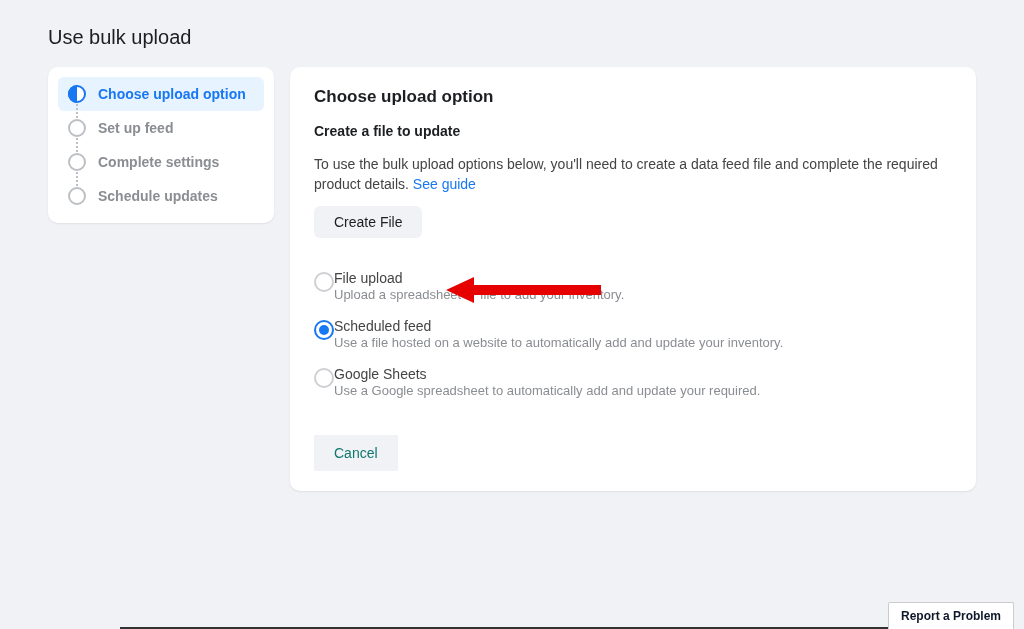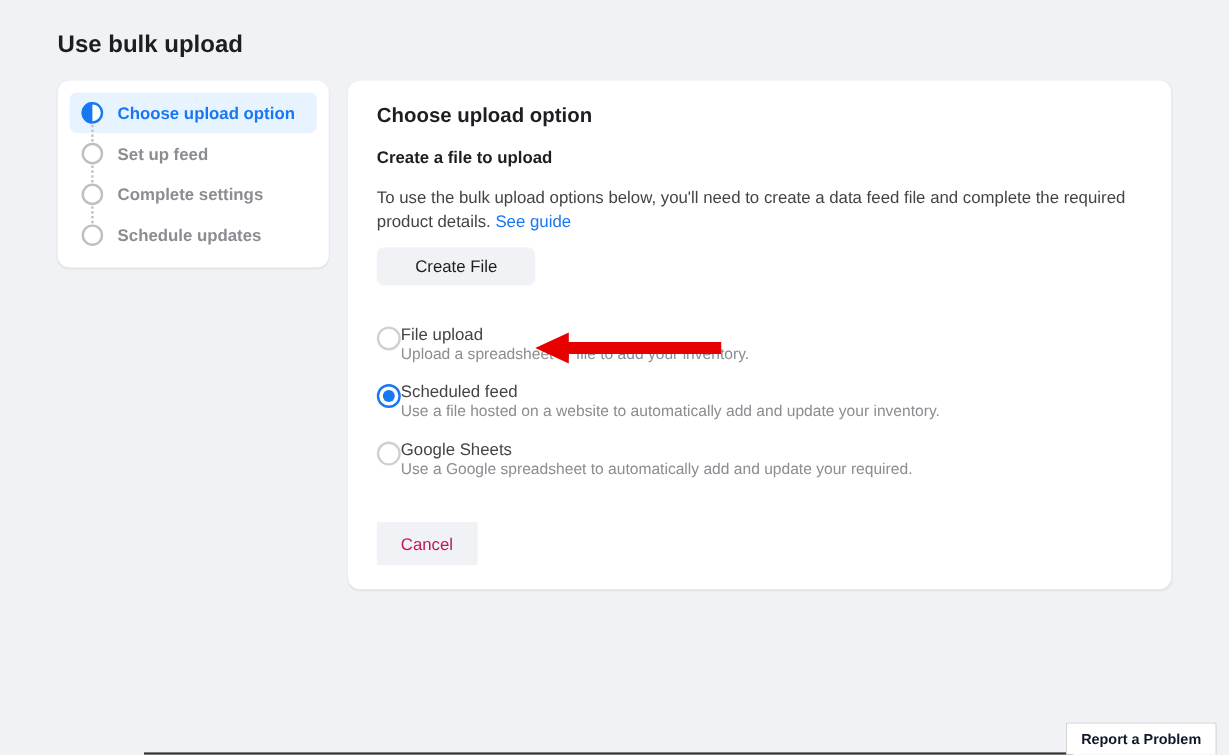--- a/index.html
+++ b/index.html
@@ -10,21 +10,21 @@
     }
     body {
       background: #f0f2f5;
       width: 1024px;
       height: 629px;
       position: relative;
       overflow: hidden;
     }
     .page-title {
       font-size: 20px;
-      font-weight: 700;
+      font-weight: 400;
       color: #1c1e21;
       padding: 26px 0 0 48px;
     }
     .layout {
       display: flex;
       gap: 16px;
       padding: 18px 48px 0 48px;
     }
     .sidebar {
       width: 226px;
@@ -113,21 +113,21 @@
     }
     .link {
       color: #1877f2;
       text-decoration: none;
     }
     .create-file-btn {
       display: inline-block;
       background: #f0f2f5;
       border: none;
       border-radius: 6px;
-      padding: 8px 32px;
+      padding: 8px 20px;
       font-size: 14px;
       font-weight: 500;
       color: #1c1e21;
       margin-top: 12px;
       cursor: pointer;
     }
     .options {
       margin-top: 24px;
     }
     .option {
@@ -177,21 +177,21 @@
       align-items: center;
       padding-top: 18px;
     }
     .cancel-btn {
       background: #f0f2f5;
       border: none;
       border-radius: 1px;
       padding: 10px 20px;
       font-size: 14px;
       font-weight: 500;
-      color: #be185d;
+      color: #0f766e;
       cursor: pointer;
     }
     .next-btn {
       background: #1877f2;
       border: none;
       border-radius: 6px;
       padding: 10px 30px;
       font-size: 14px;
       font-weight: 700;
       color: #fff;
@@ -252,21 +252,21 @@
       <span class="step-connector dotted"></span>
       <span class="step-icon"></span>
       <span>Schedule updates</span>
     </div>
   </div>
 
   <div class="main-panel">
     <h2 class="panel-title">Choose upload option</h2>
 
     <div>
-      <div class="sub-title">Create a file to upload</div>
+      <div class="sub-title">Create a file to update</div>
       <p class="desc">
         <span>To use the bulk upload options below, you'll need to create a data feed file and complete the required product details. </span><a href="#" class="link">See guide</a>
       </p>
       <button class="create-file-btn">Create File</button>
     </div>
 
     <div class="options">
       <div class="option">
         <span class="radio"></span>
         <div class="option-content">

